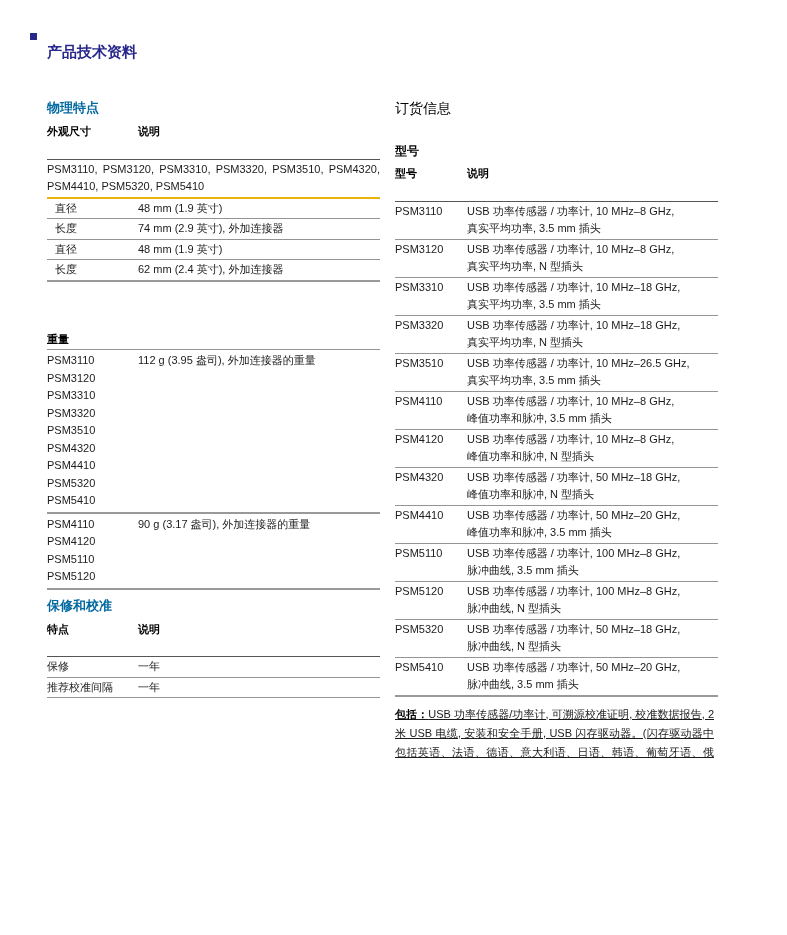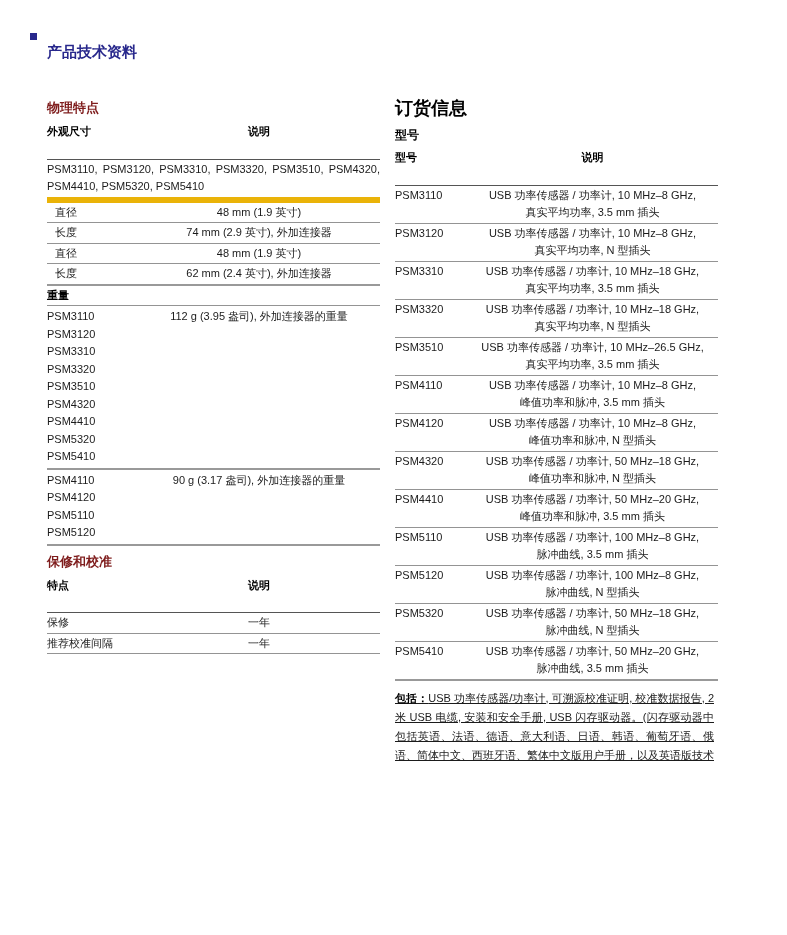--- a/index.html
+++ b/index.html
@@ -12,36 +12,36 @@
     font-family:"Liberation Sans","DejaVu Sans",sans-serif;
     font-size:11px;
     color:#1b1b1b;
     line-height:17.5px;
   }
   .title-square{position:absolute;left:30px;top:33px;width:7px;height:7px;background:#28288c;}
   .doc-title{margin:10px 0 0 0;font-size:15px;font-weight:bold;color:#28288c;line-height:18px;}
   .columns{display:flex;margin-top:39px;}
   .col-left{width:333px;margin-right:15px;}
   .col-right{width:323px;}
-  .h2{font-size:18px;font-weight:bold;color:#000;margin:0 0 12px 0;line-height:16px;}
-  .h3{font-size:13px;font-weight:bold;color:#7f1d1d;margin:0 0 8px 0;line-height:15px;}
+  .h2{font-size:14px;font-weight:normal;color:#000;margin:0 0 28px 0;line-height:16px;}
+  .h3{font-size:13px;font-weight:bold;color:#0369a1;margin:0 0 8px 0;line-height:15px;}
   .h4{font-size:12px;font-weight:bold;color:#000;margin:0 0 7px 0;line-height:14px;}
   .b{font-weight:bold;color:#000;}
   .thead{display:flex;border-bottom:1px solid #555;padding-bottom:18px;}
   .row{display:flex;border-bottom:1px solid #949494;padding:1px 0;}
   .row.noline{border-bottom:none;}
   .row.thick{border-bottom:2px solid #999;}
   .c1l{flex:0 0 91px;}
   .c1r{flex:0 0 72px;}
   .c1s{flex:0 0 82px;}
-  .c2{flex:1;text-align:center;}
+  .c2{flex:1;}
   .indent{padding-left:8px;box-sizing:border-box;}
-  .group-row{border-bottom:6px solid #eab308;padding:1px 0;text-align:justify;}
+  .group-row{border-bottom:2px solid #eab308;padding:1px 0;text-align:justify;}
   .wgroup{border-bottom:2px solid #999;padding:1px 0 2px 0;}
-  .subhead{border-bottom:1px solid #949494;padding:1px 0;}
+  .subhead{border-bottom:1px solid #949494;padding:1px 0;margin-top:48px;}
   .includes{margin:8px 4px 0 0;line-height:19px;text-align:justify;text-decoration:underline;}
   .mt14{margin-top:28px;}
   .mt12{margin-top:8px;}
 </style>
 </head>
 <body>
 
 <div class="page">
   <div class="title-square"></div>
   <h1 class="doc-title">产品技术资料</h1>

